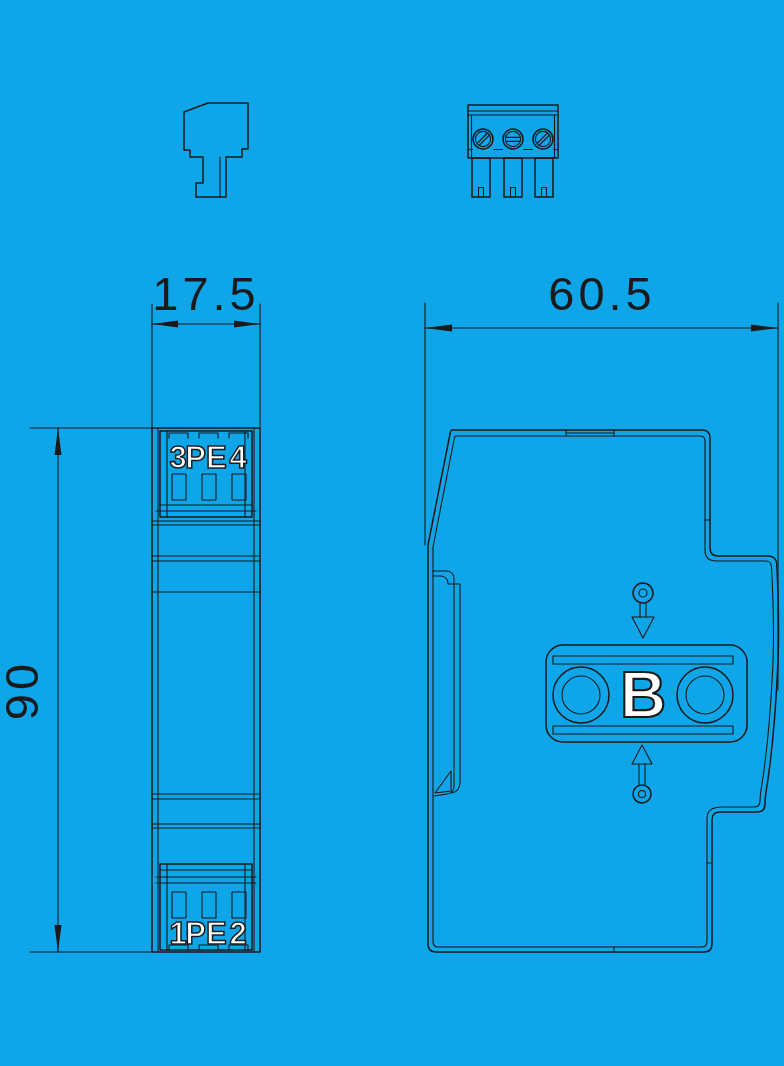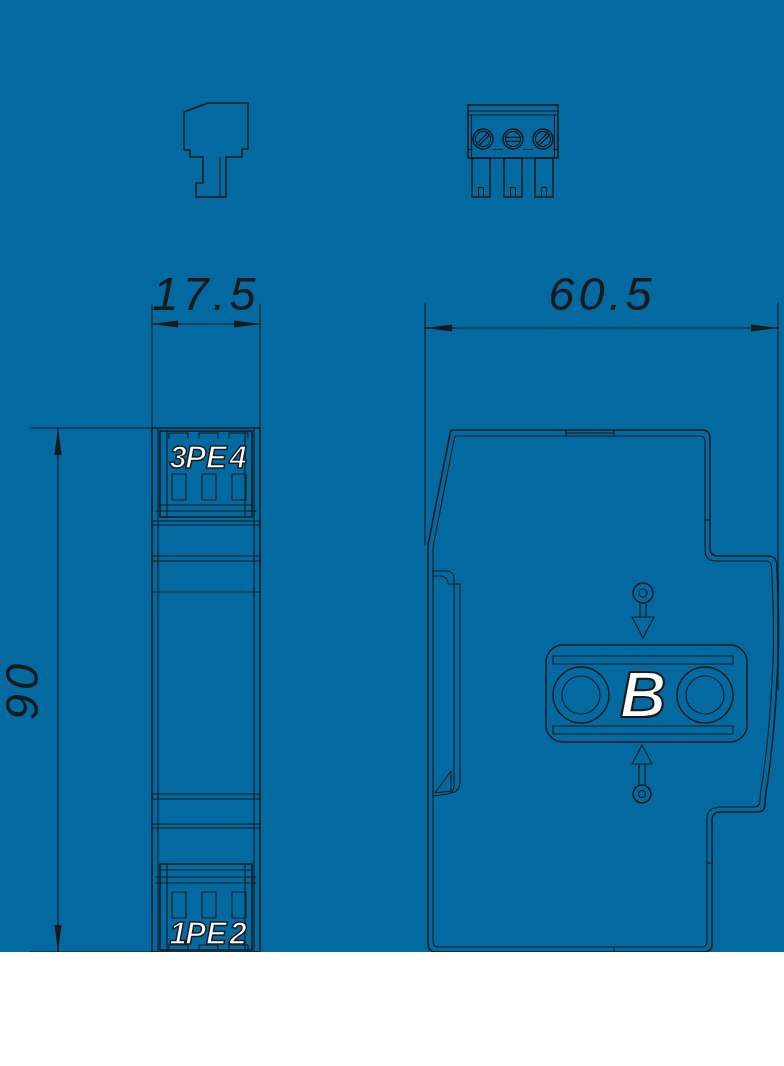--- a/index.html
+++ b/index.html
@@ -1,16 +1,16 @@
 <!DOCTYPE html>
 <html><head>
 <meta charset="utf-8">
 <style>
   html,body{margin:0;padding:0;background:#ffffff;}
-  .stage{position:relative;width:784px;height:952px;background:#0369a1;overflow:hidden;font-style:italic;}
+  .stage{position:relative;width:784px;height:1066px;background:#0ea5e9;overflow:hidden;}
   svg{display:block;}
   .ln{fill:none;stroke:#1a1a1a;stroke-width:1.5;stroke-linejoin:round;stroke-linecap:round;}
   .thin{stroke-width:1.1;}
   .arrow{fill:#1a1a1a;stroke:none;}
   .dim-text{font-family:"Liberation Sans",sans-serif;font-size:47px;fill:#1a1a1a;letter-spacing:4px;}
   .hollow{font-family:"Liberation Sans",sans-serif;font-weight:bold;font-size:31px;
           fill:#ffffff;stroke:#1a1a1a;stroke-width:1.5;}
   .hollow-b{font-family:"Liberation Sans",sans-serif;font-weight:bold;font-size:64px;
           fill:#ffffff;stroke:#1a1a1a;stroke-width:2.2;}
 </style>

